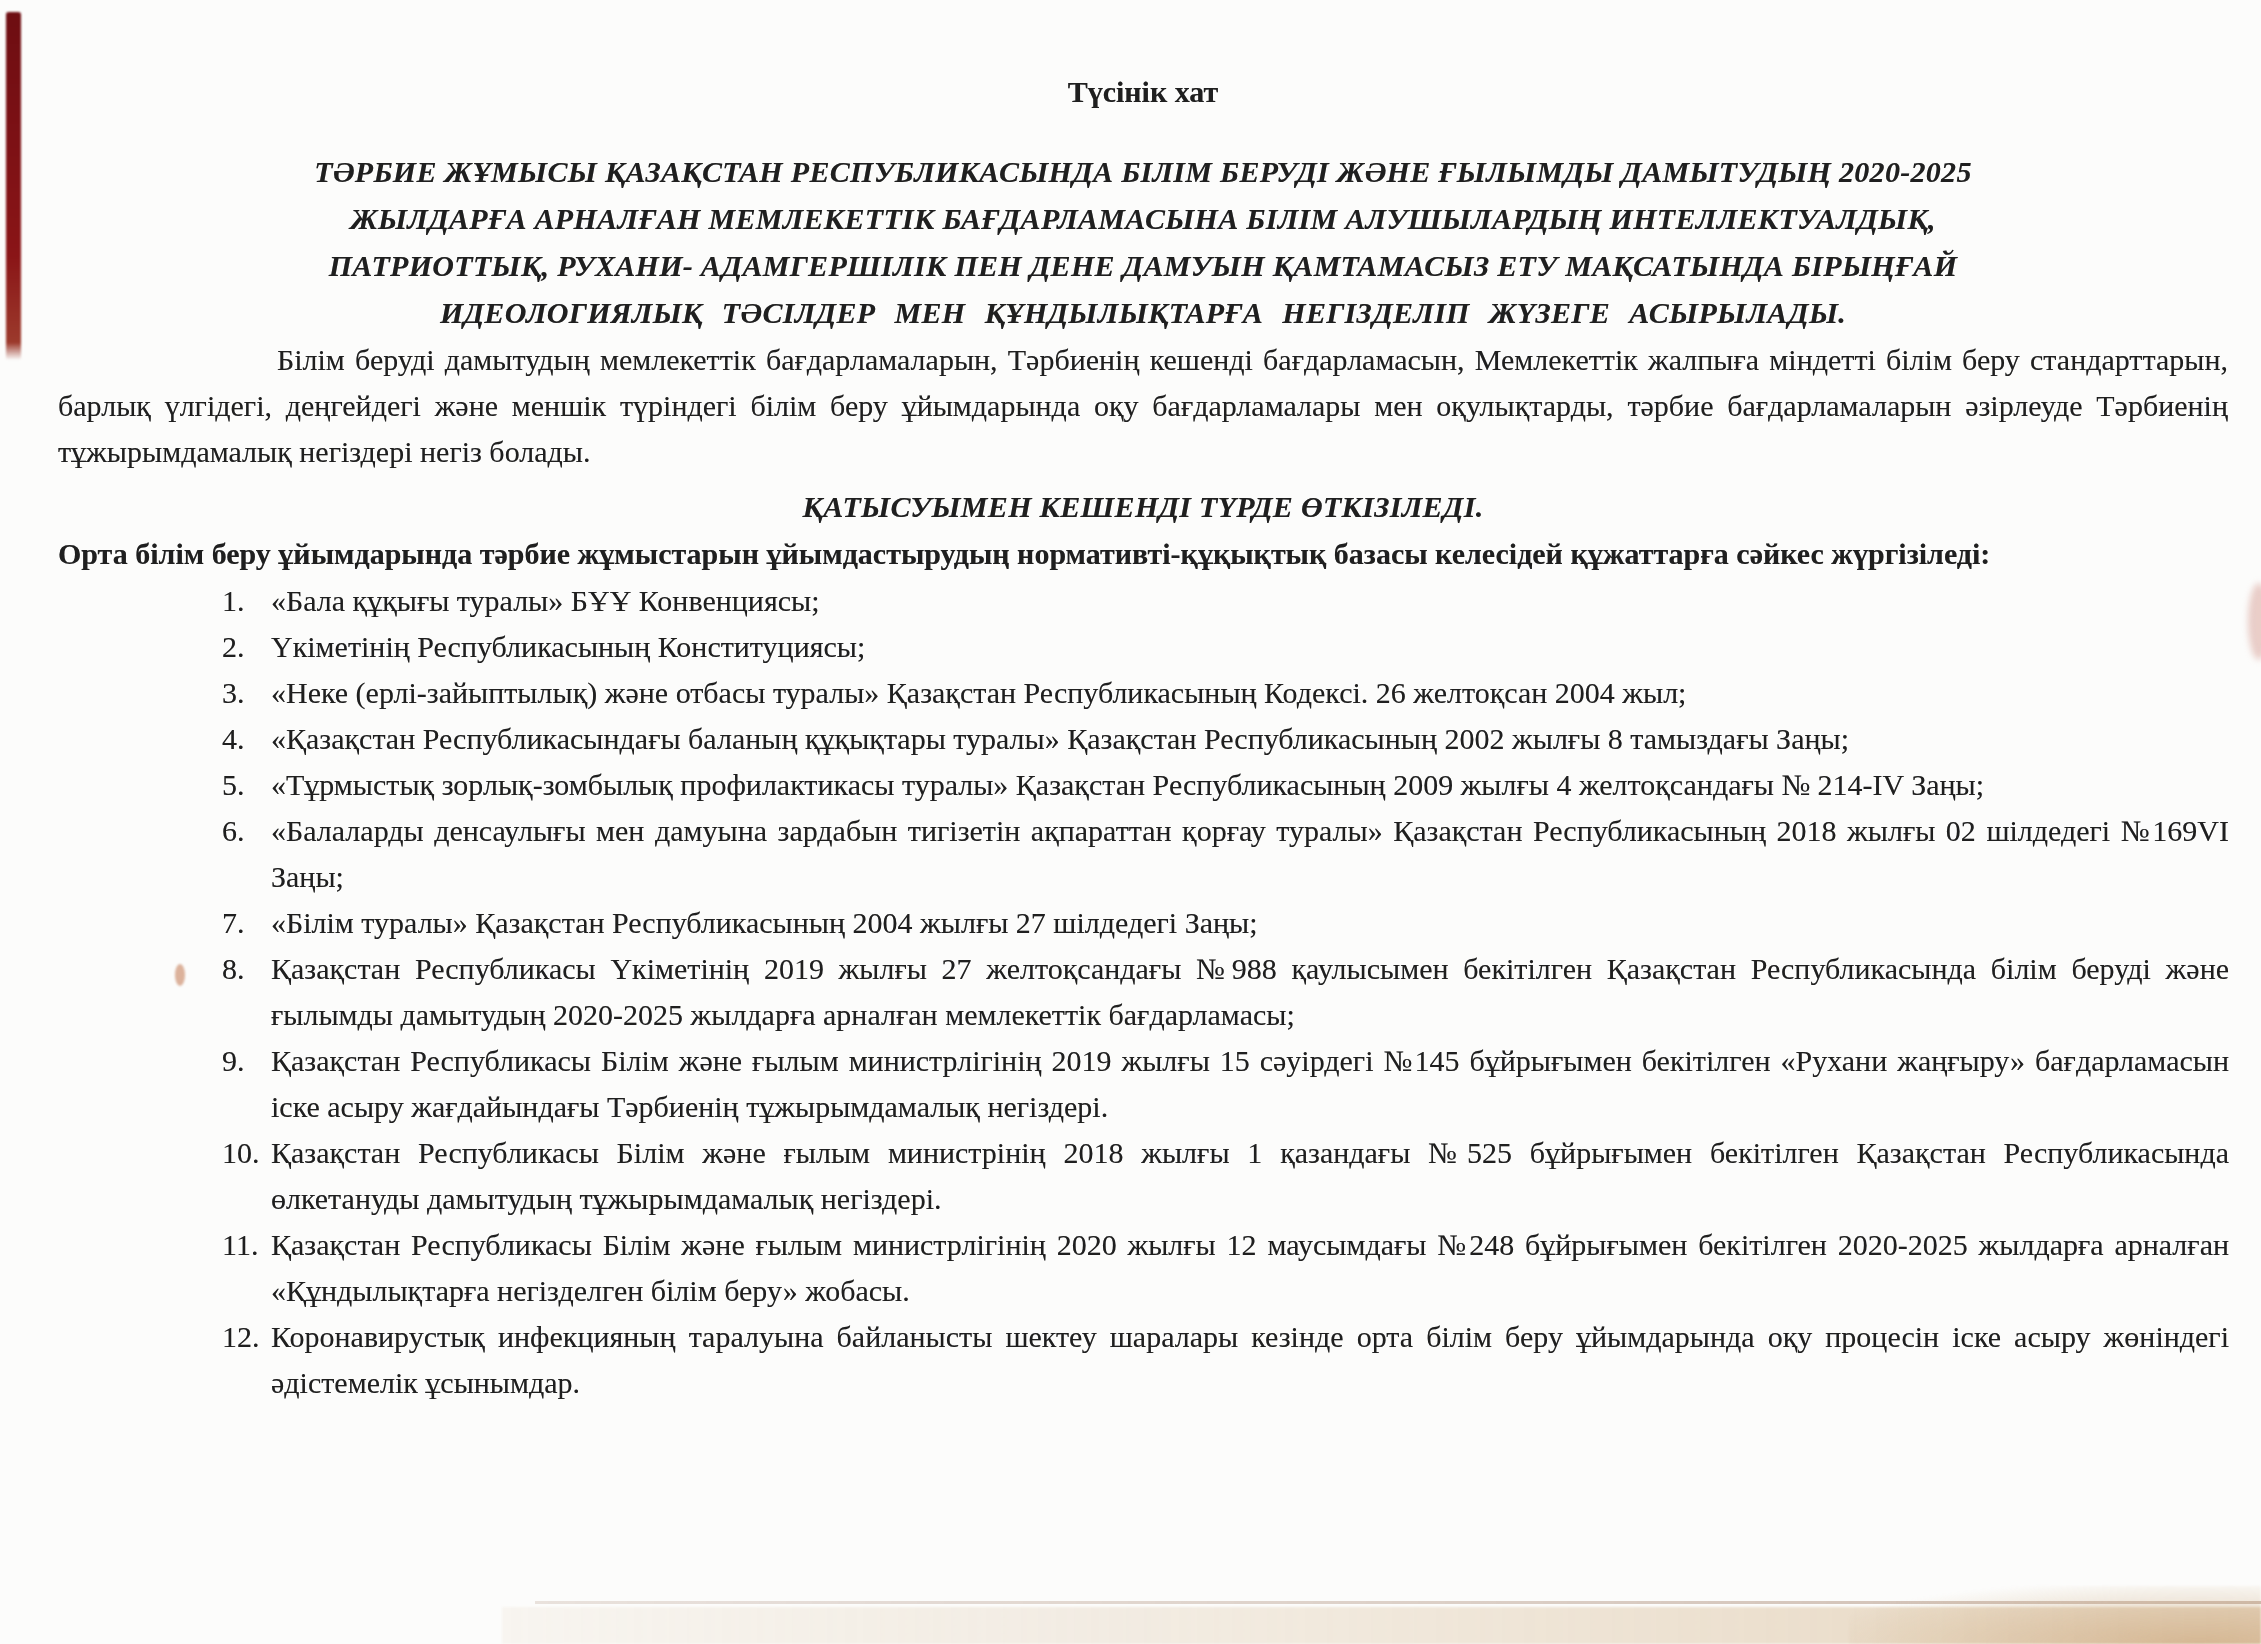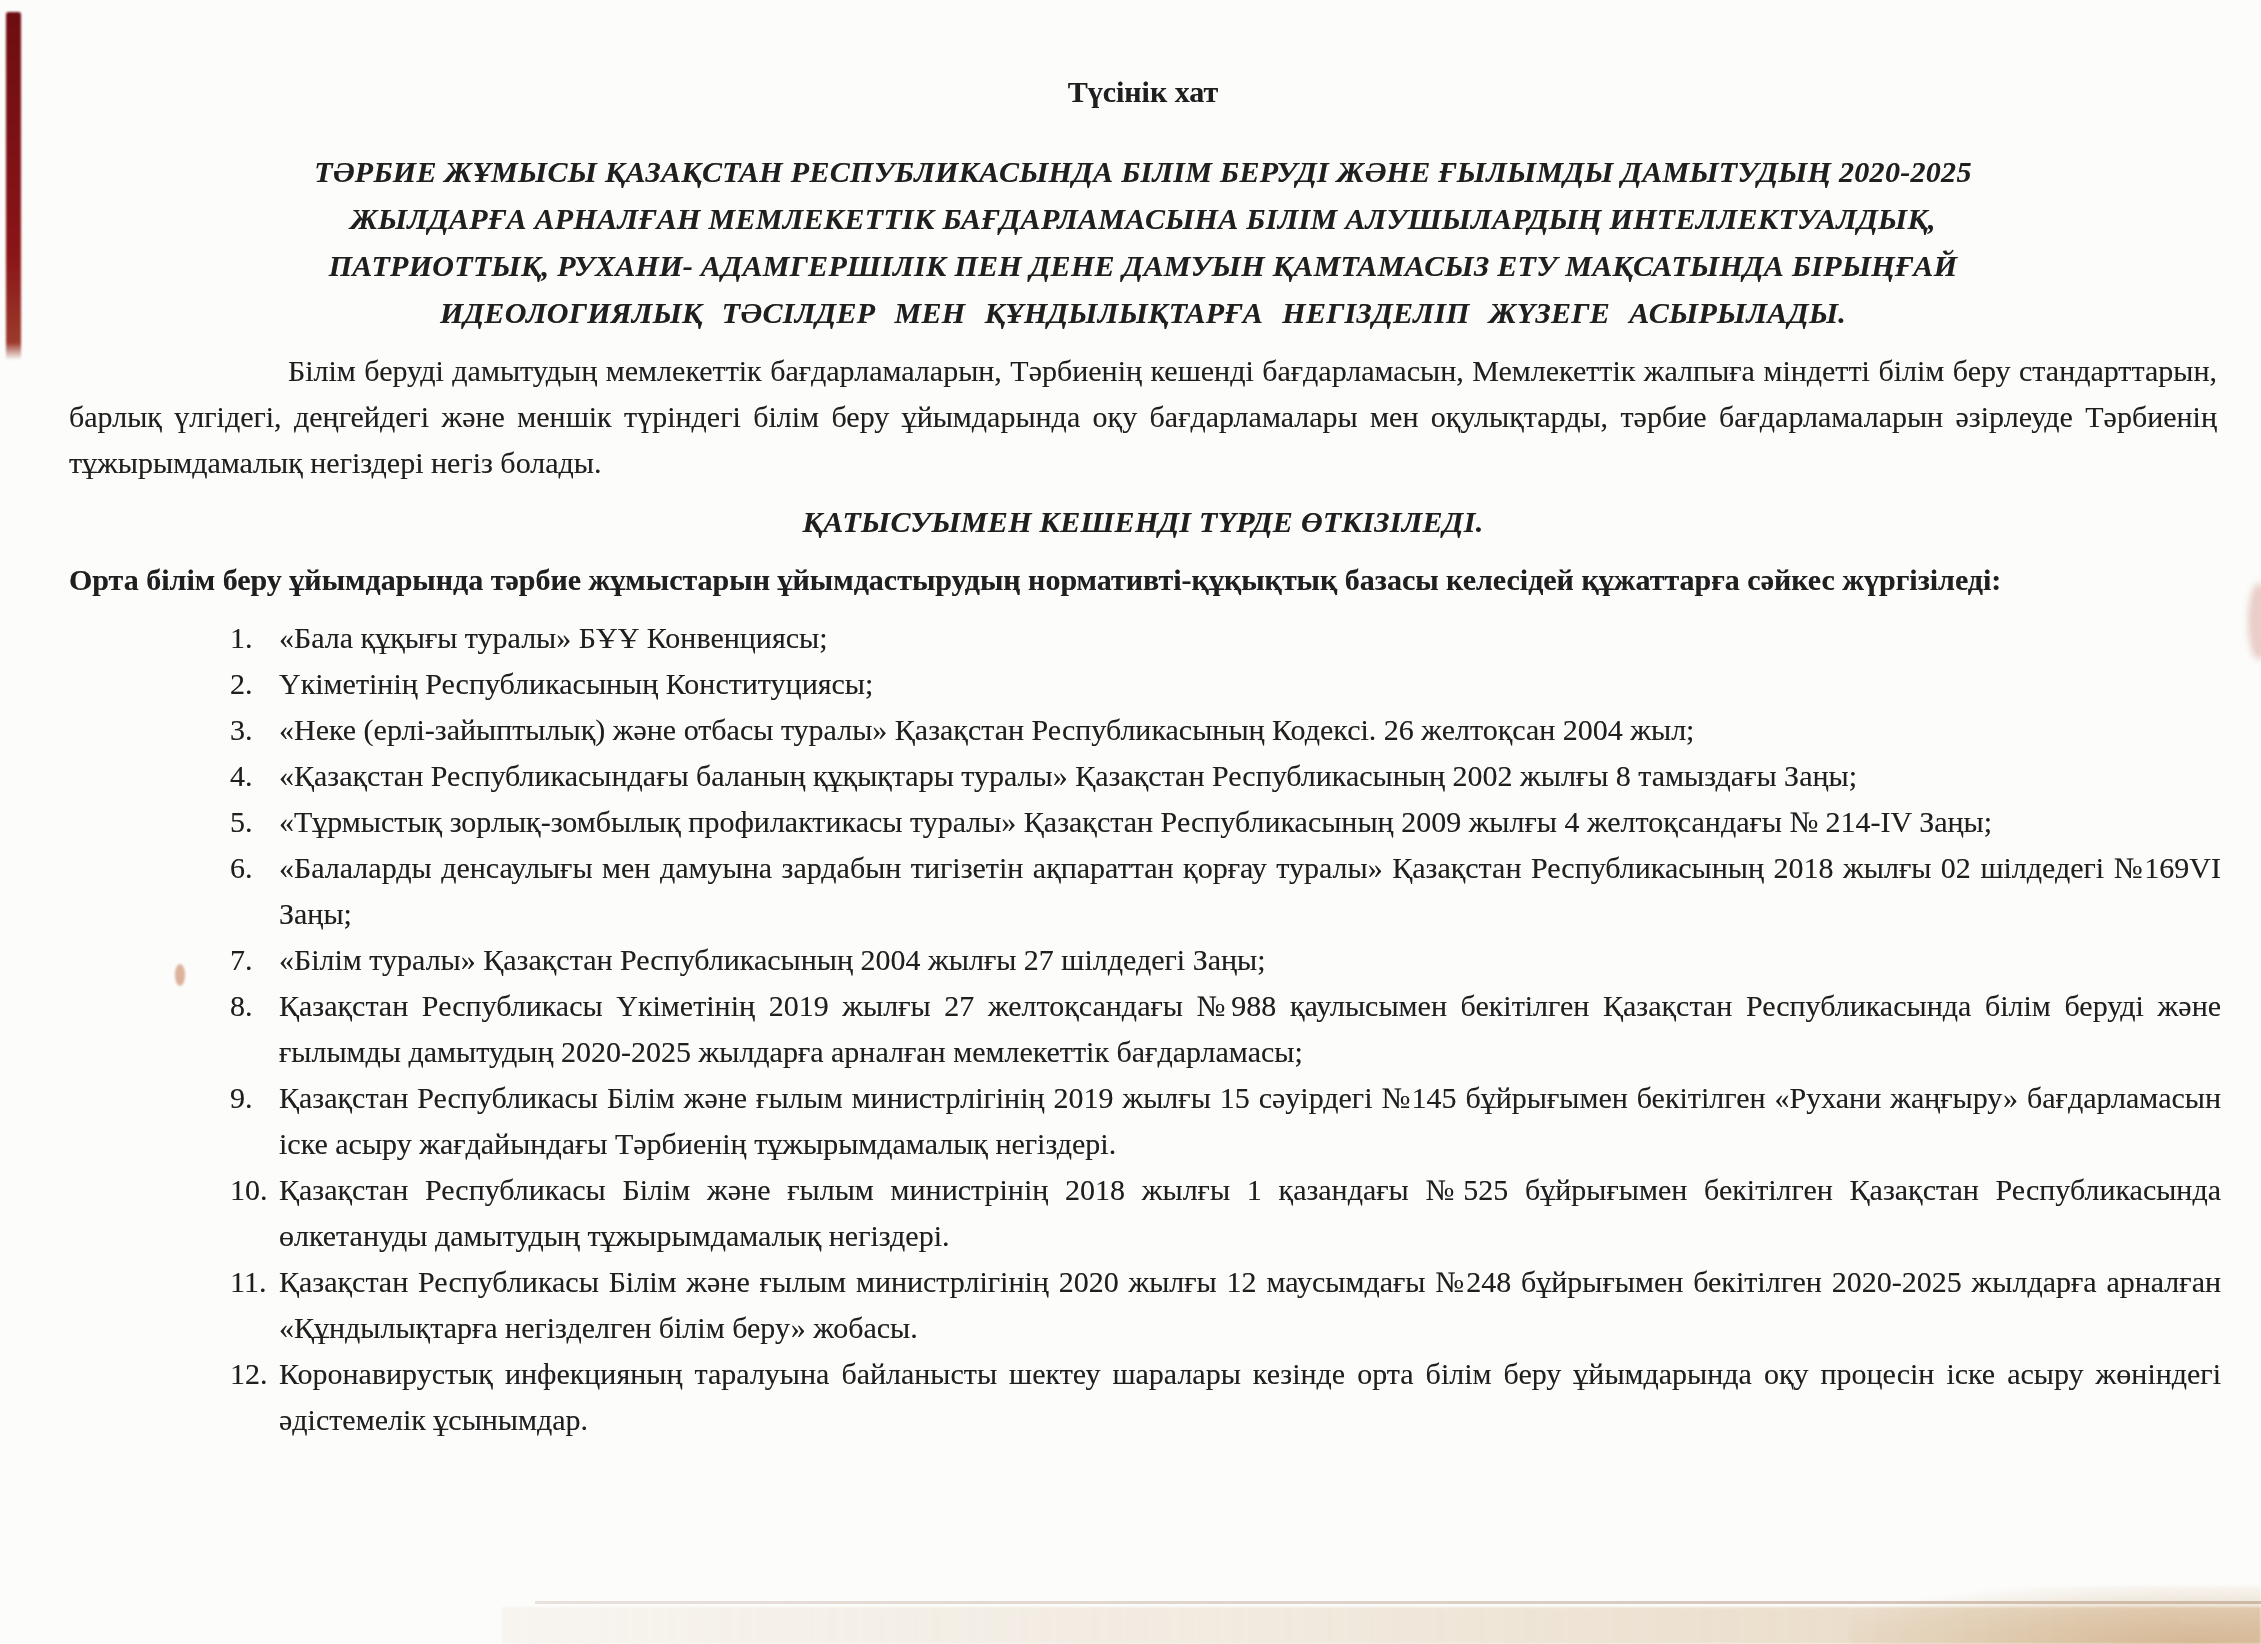--- a/index.html
+++ b/index.html
@@ -100,33 +100,33 @@
     margin-top: 8px;
   }
   .h-block .h-line {
     line-height: 47px;
     letter-spacing: 0.3px;
   }
   .h-block-1 .h-line:last-child {
     word-spacing: 0.38em;
   }
   .para {
-    margin: 12px;
+    margin: 1px;
     font-size: 30px;
     line-height: 46px;
     text-align: justify;
   }
   .para-indent {
     text-indent: 219px;
   }
   .para-bold {
     font-weight: bold;
   }
   .doc-list {
-    margin: 8px;
+    margin: 0;
     padding: 0 0 0 214px;
     list-style: none;
     counter-reset: docitem;
   }
   .doc-list li {
     position: relative;
     font-size: 30px;
     line-height: 46px;
     text-align: justify;
     counter-increment: docitem;

